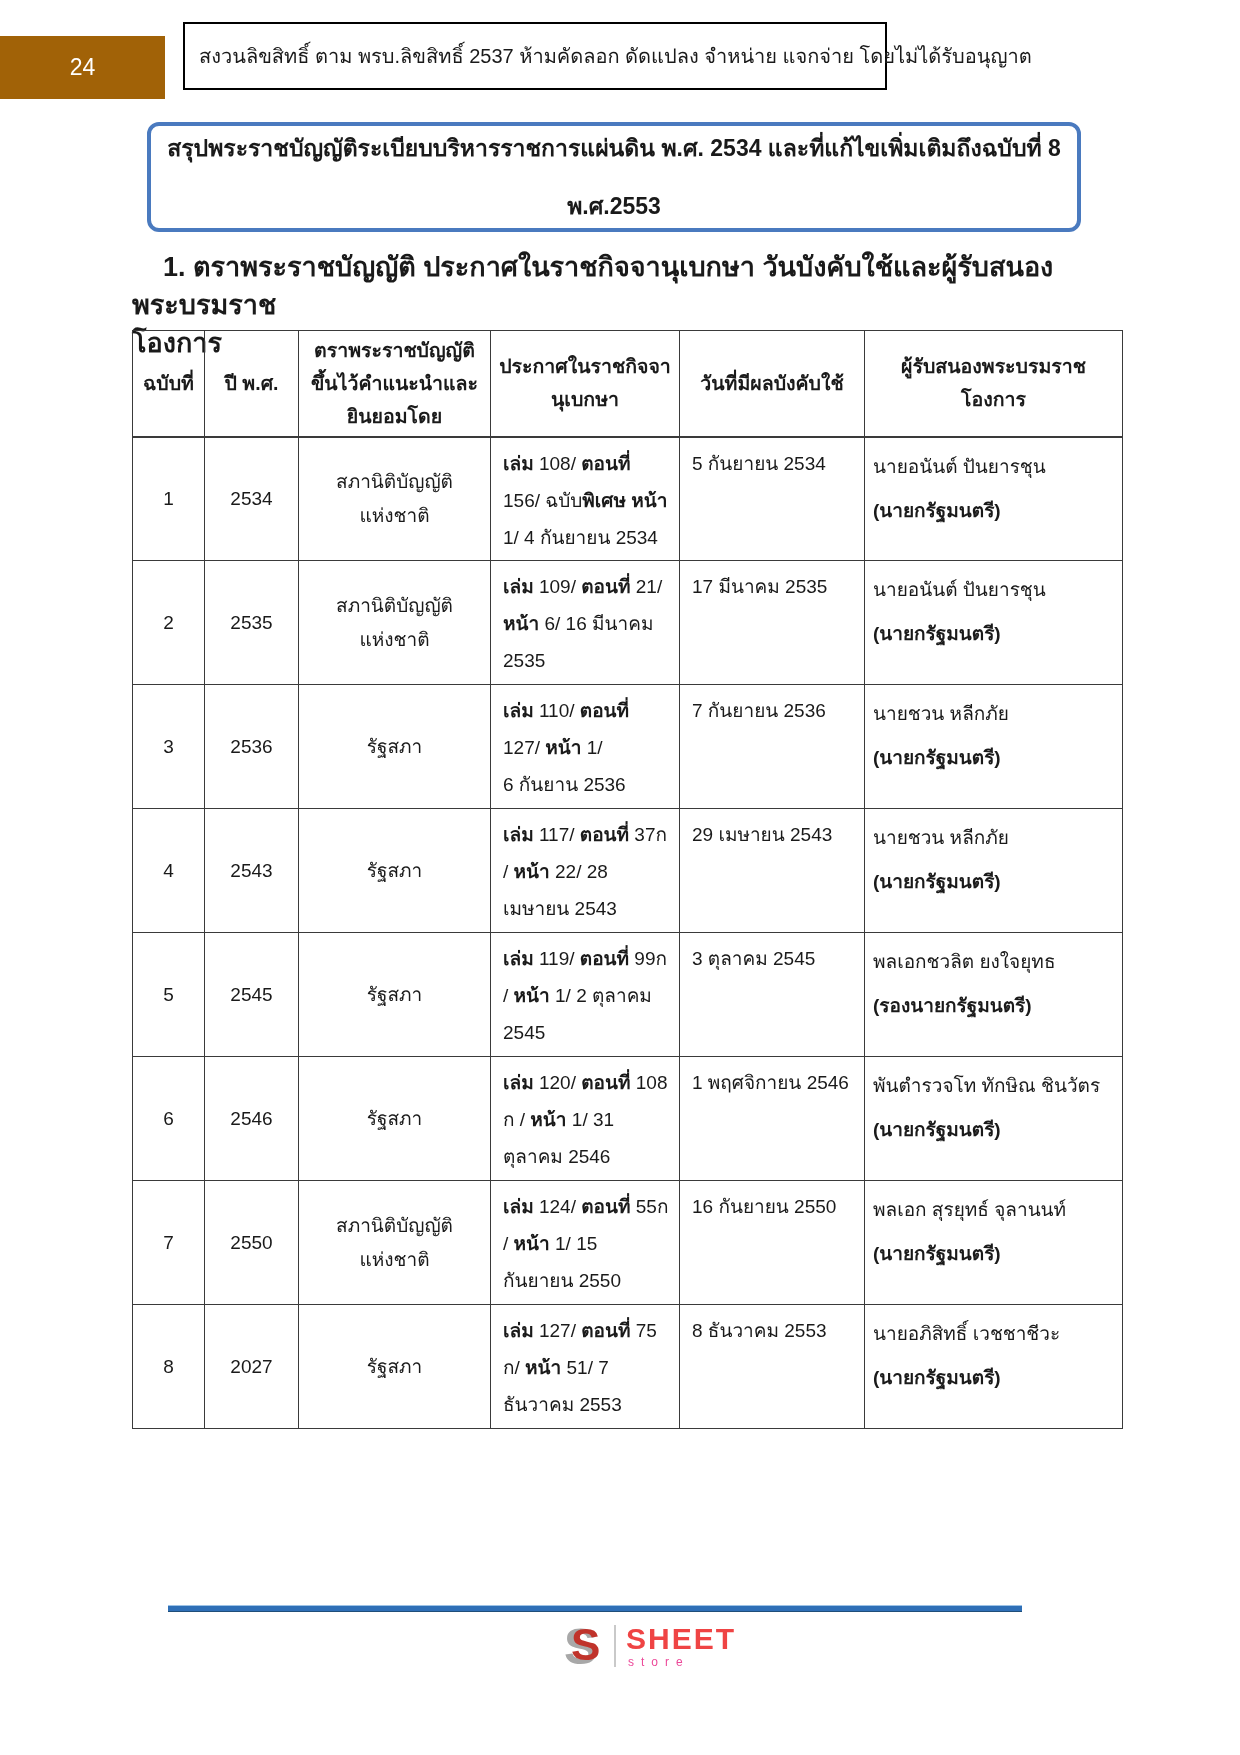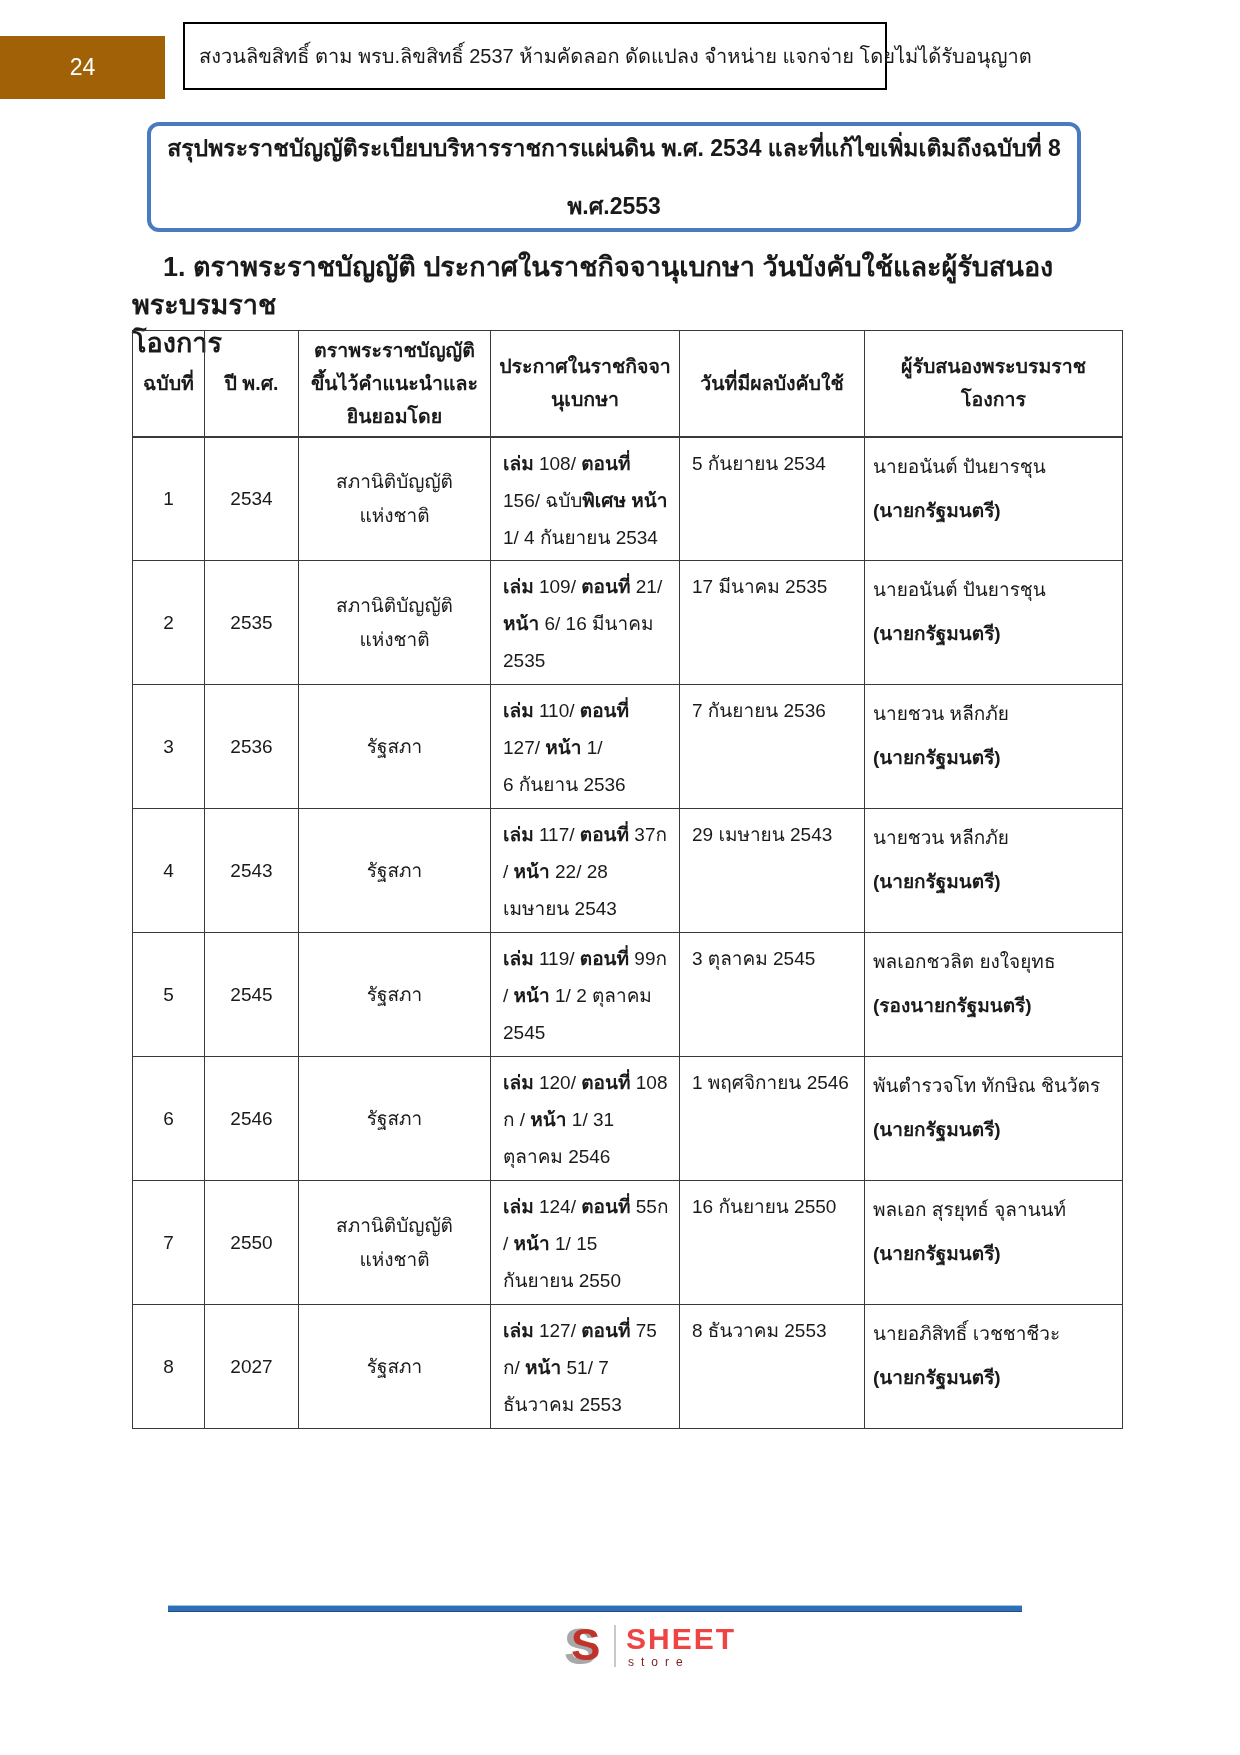--- a/index.html
+++ b/index.html
@@ -68,21 +68,21 @@
     box-sizing:border-box;
   }
   .logo{
     position:absolute;left:562px;top:1620px;height:52px;
     display:flex;align-items:center;
   }
   .logo .mark{width:46px;height:52px;position:relative;}
   .logo .divider{width:2px;height:42px;background:#c9c9c9;margin:0 10px 0 6px;}
   .logo .wordmark{display:flex;flex-direction:column;line-height:1;}
   .logo .brand{font-weight:bold;font-size:30px;letter-spacing:2px;color:#ef4444;}
-  .logo .sub{font-size:12px;letter-spacing:7px;color:#7f1d1d;margin-top:2px;padding-left:2px;}
+  .logo .sub{font-size:12px;letter-spacing:7px;color:#ec4899;margin-top:2px;padding-left:2px;}
 </style>
 </head>
 <body>
 
 <div class="page">
 
   <div class="pageno-box">
     <span>24</span>
   </div>
 

